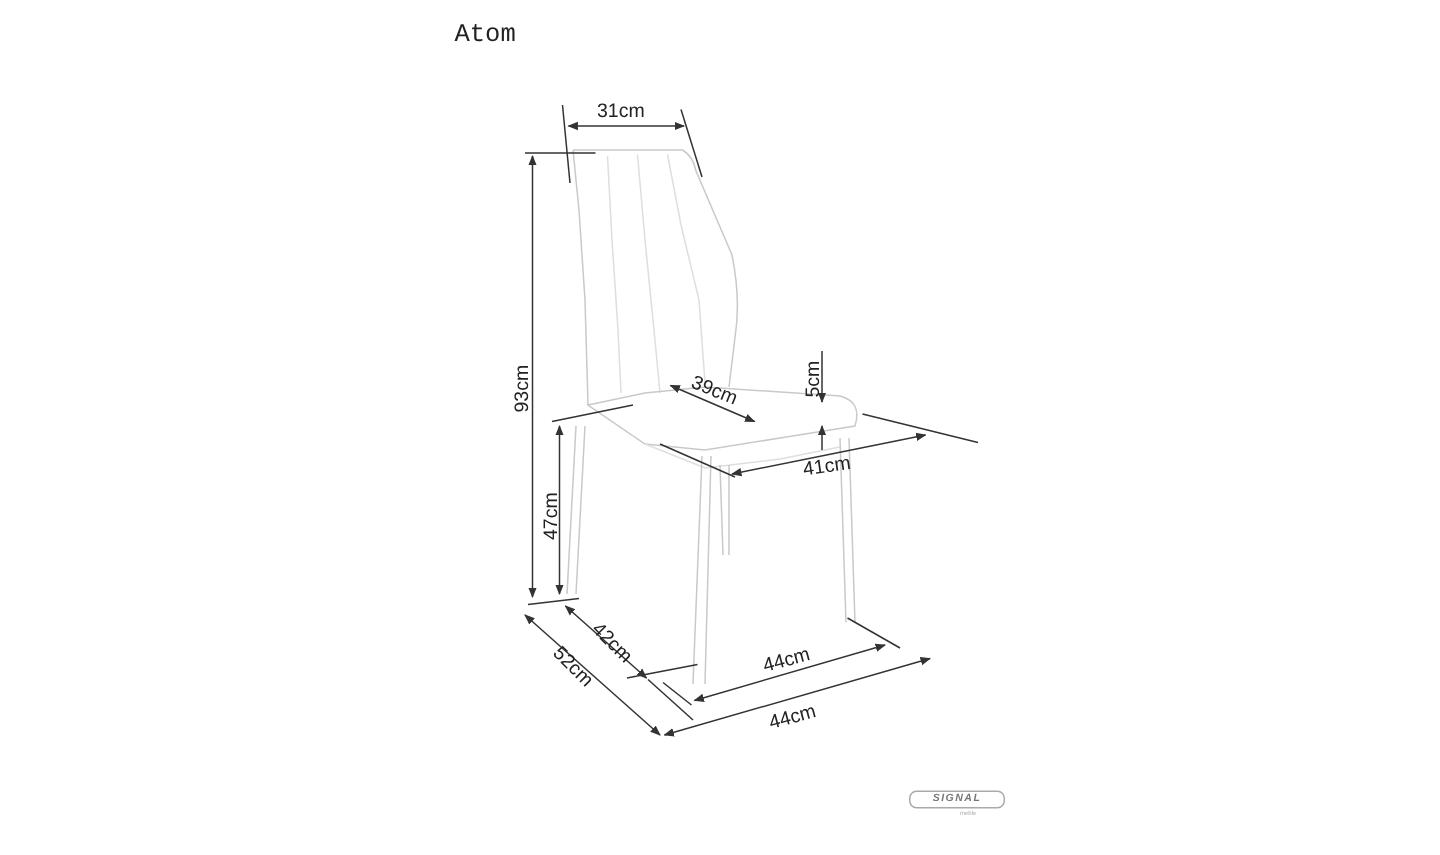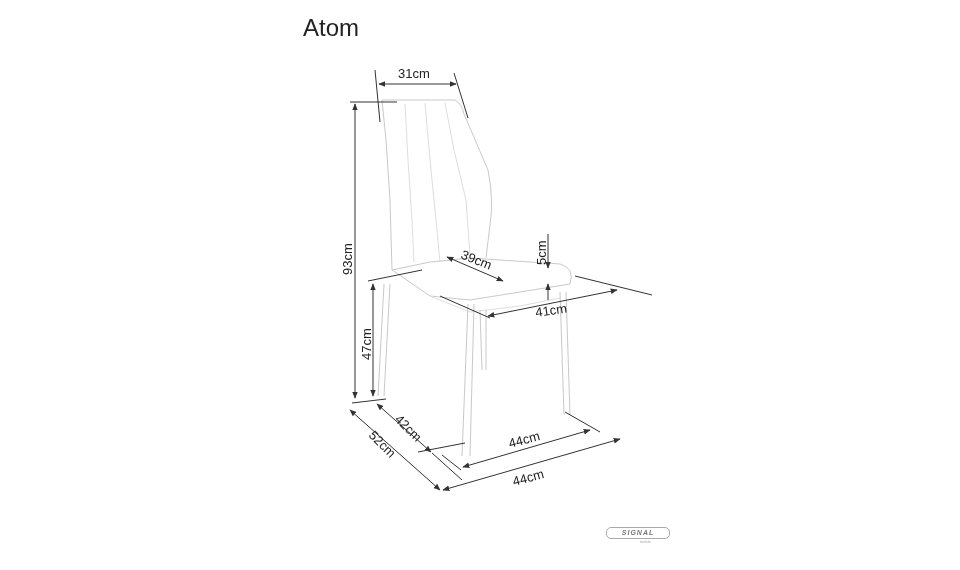--- a/index.html
+++ b/index.html
@@ -1,18 +1,18 @@
 <!DOCTYPE html>
 <html><head>
 <meta charset="utf-8">
 <style>
   html, body { margin: 0; padding: 0; background: #ffffff; }
   body { width: 960px; height: 570px; position: relative; overflow: hidden;
          font-family: "Liberation Sans", sans-serif; }
-  .title { position: absolute; left: 303px; top: 14px; font-size: 24px; color: #222; }
+  .title { position: absolute; left: 303px; top: 14px; font-size: 17px; color: #222; font-family: Liberation Mono, monospace; }
   svg.diagram { position: absolute; left: 0; top: 0; }
   .dim-label { font-family: "Liberation Sans", sans-serif; font-size: 13px; fill: #222; }
   .chair { stroke: #c9c9c9; stroke-width: 1; fill: none; }
   .chair-inner { stroke: #dedede; stroke-width: 1; fill: none; }
   .dimline { stroke: #333; stroke-width: 1; fill: none; }
   .ext { stroke: #333; stroke-width: 1; fill: none; }
   .logo { position: absolute; left: 606px; top: 527px; width: 62px; height: 10px;
           border: 1px solid #aaa; border-radius: 5px; font-size: 7px; font-weight: bold;
           font-style: italic; color: #777; text-align: center; line-height: 10px; letter-spacing: 1px; }
   .logo-sub { position: absolute; left: 640px; top: 539px; font-size: 4px; color: #aaa; }

